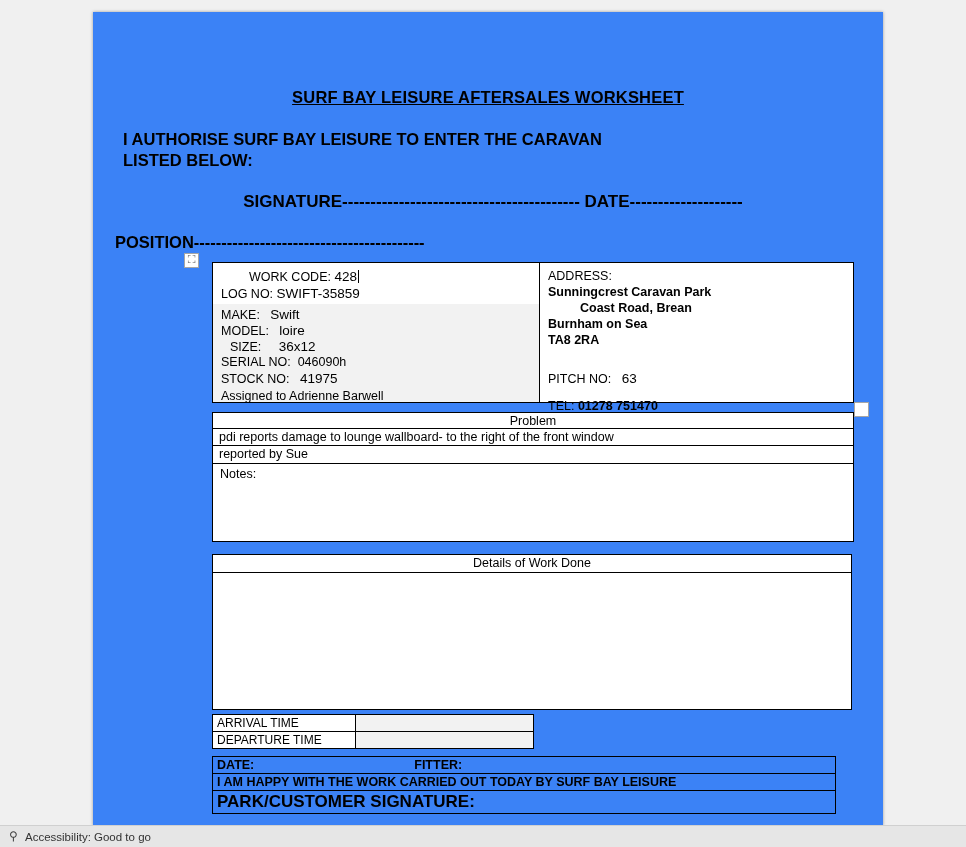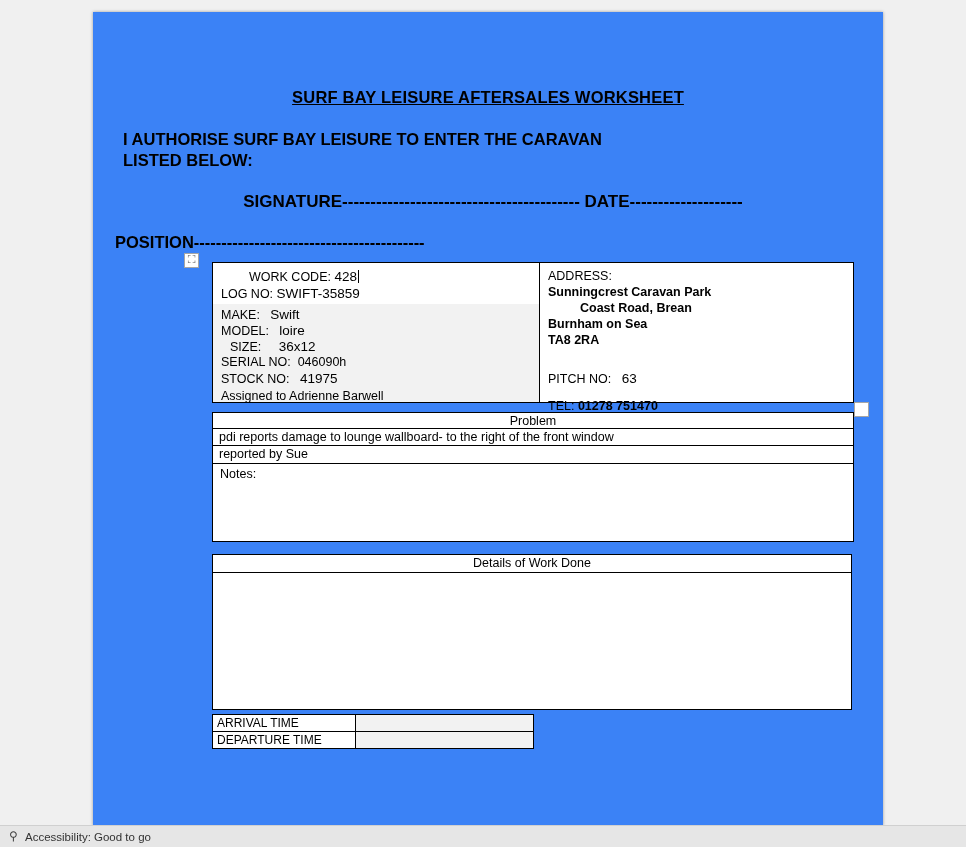--- a/index.html
+++ b/index.html
@@ -358,20 +358,35 @@
           <td class="label">ARRIVAL TIME</td>
           <td class="value"></td>
         </tr>
         <tr>
           <td class="label">DEPARTURE TIME</td>
           <td class="value"></td>
         </tr>
       </tbody>
         </table>
 
+      <table class="bottom">
+        <tbody>
+            <tr class="bt-row1">
+          <td>
+            <span>DATE:</span><span class="fitter-gap"></span><span>FITTER:</span>
+          </td>
+        </tr>
+        <tr class="bt-row2">
+          <td>I AM HAPPY WITH THE WORK CARRIED OUT TODAY BY SURF BAY LEISURE</td>
+        </tr>
+        <tr class="bt-row3">
+          <td>PARK/CUSTOMER SIGNATURE:</td>
+        </tr>
+      </tbody>
+        </table>
 
     </div>
   </div>
 
   <div class="statusbar">
     <span class="acc-icon">⚲</span>
     <span>Accessibility: Good to go</span>
   </div>
 
 </div>

